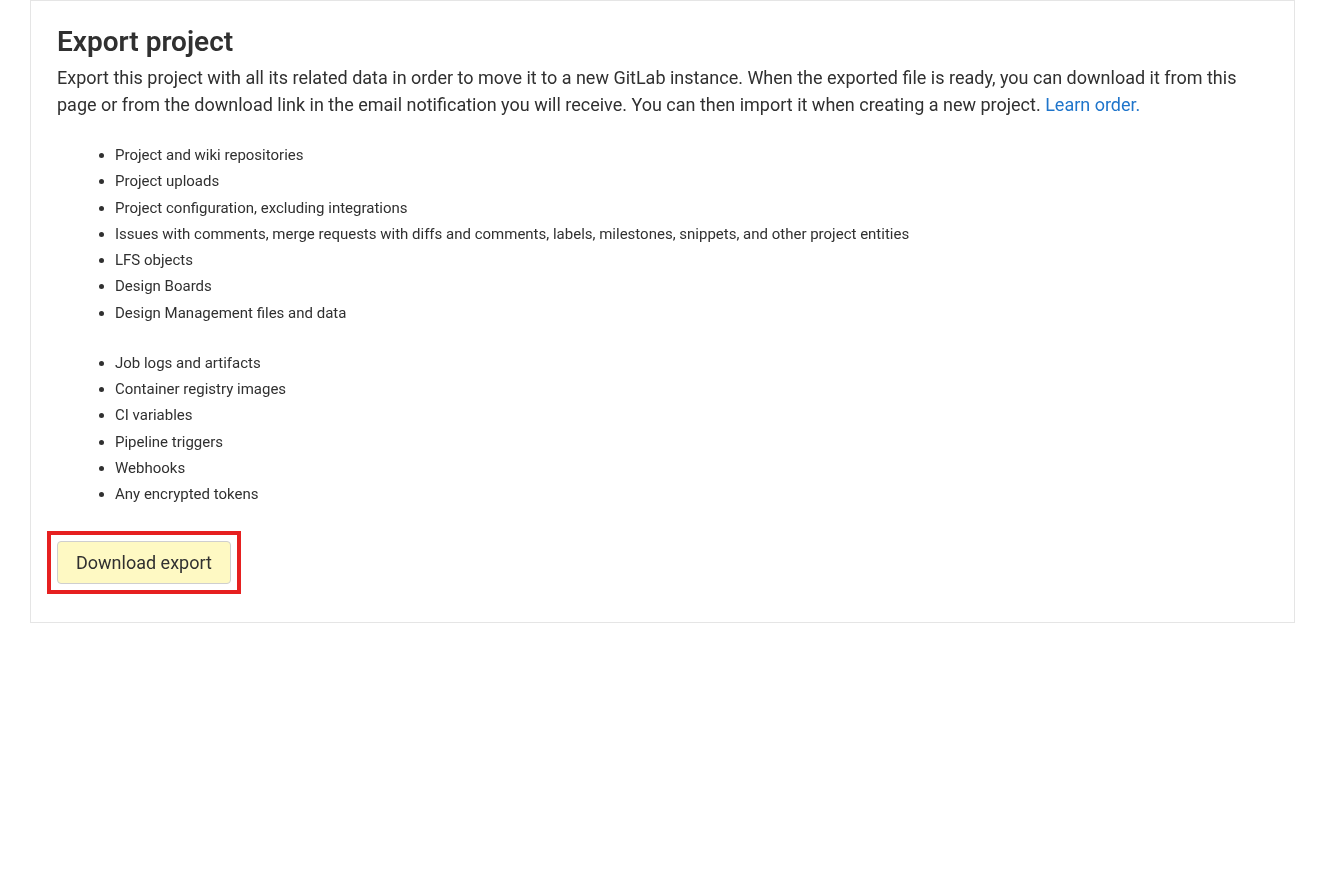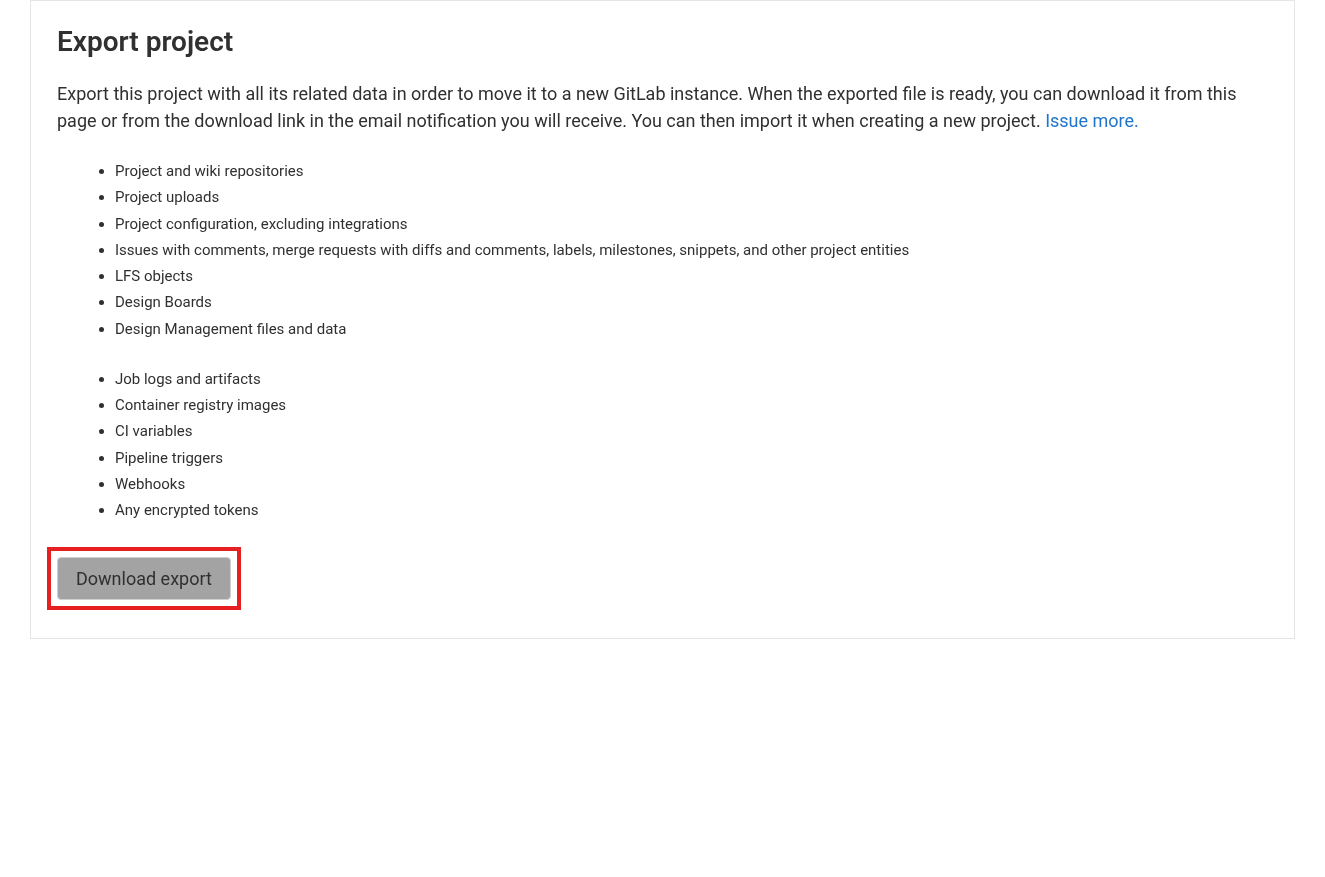--- a/index.html
+++ b/index.html
@@ -16,21 +16,21 @@
     .panel {
       border: 1px solid #e5e5e5;
       margin: 0 30px;
       padding: 24px 26px 28px 26px;
       background: #fff;
     }
     .heading {
       font-size: 28px;
       font-weight: 600;
       color: #303030;
-      margin-bottom: 22px;
+      margin-bottom: 6px;
     }
     .description {
       font-size: 18px;
       line-height: 1.5;
       color: #303030;
       margin-bottom: 24px;
     }
     .description a {
       color: #1f75cb;
       text-decoration: none;
@@ -56,42 +56,42 @@
       gap: 10px;
       margin-top: 6px;
     }
     .btn {
       display: inline-flex;
       align-items: center;
       justify-content: center;
       padding: 10px 18px;
       font-size: 18px;
       color: #303030;
-      background: #a3a3a3;
+      background: #fef9c3;
       border: 1px solid #cfcfcf;
       border-radius: 4px;
       cursor: pointer;
       font-family: inherit;
     }
     .highlight-box {
       position: relative;
       display: inline-block;
       border: 4px solid #e62020;
       padding: 6px 6px 6px 6px;
       margin-left: -10px;
     }
   </style>
 </head>
 <body>
 
 <div class="panel">
   <h2 class="heading">Export project</h2>
 
   <p class="description">
-    <span>Export this project with all its related data in order to move it to a new GitLab instance. When the exported file is ready, you can download it from this page or from the download link in the email notification you will receive. You can then import it when creating a new project. </span><a href="#">Issue more.</a>
+    <span>Export this project with all its related data in order to move it to a new GitLab instance. When the exported file is ready, you can download it from this page or from the download link in the email notification you will receive. You can then import it when creating a new project. </span><a href="#">Learn order.</a>
   </p>
 
   <ul class="items">
     <li>Project and wiki repositories</li>
     <li>Project uploads</li>
     <li>Project configuration, excluding integrations</li>
     <li>Issues with comments, merge requests with diffs and comments, labels, milestones, snippets, and other project entities</li>
     <li>LFS objects</li>
     <li>Design Boards</li>
     <li>Design Management files and data</li>

